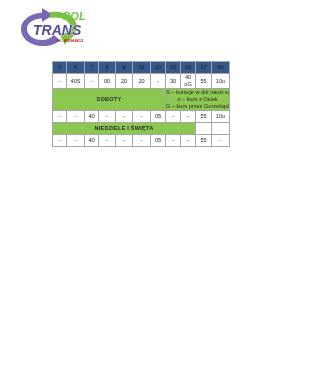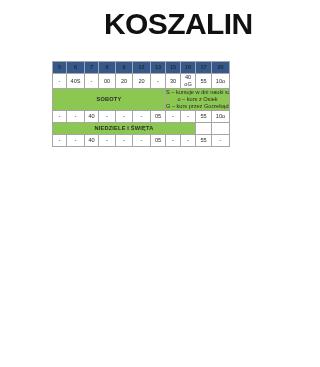--- a/index.html
+++ b/index.html
@@ -129,22 +129,40 @@
   .legend-line {
     display: block;
     white-space: nowrap;
   }
 </style>
 </head>
 <body>
 
 <div id="header-area">
 
-
-  <div id="page-title">KOSZALIN</div>
+  <div id="logo-block">
+    <svg id="logo-svg" width="86" height="44" viewBox="0 0 86 44">
+
+      <path d="M31 7 C16 5, 4 13, 4 23 C4 32, 13 40, 26 40 C33 40, 39 38, 43 34
+               L37 29 C34 32, 30 34, 25 34 C16 34, 10 29, 10 23 C10 16, 19 11, 30 13 Z" fill="#7b68b5"></path>
+
+      <path d="M25 2 L36 9 L25 16 Z" fill="#7b68b5"></path>
+
+      <path d="M33 6 C48 4, 60 11, 60 21 C60 27, 56 32, 50 35
+               L46 29 C50 27, 53 24, 53 21 C53 14, 44 10, 33 12 Z" fill="#7ac143"></path>
+
+      <path d="M42 27 L54 27 L48 39 Z" fill="#7ac143"></path>
+
+      <text x="46" y="14" font-family="Liberation Sans, sans-serif" font-size="11" font-weight="bold" font-style="italic" fill="#7ac143">POL</text>
+
+      <text x="16" y="29" font-family="Liberation Sans, sans-serif" font-size="14" font-weight="bold" font-style="italic" fill="#5b4b9c" stroke="#ffffff" stroke-width="0.7" paint-order="stroke">TRANS</text>
+    </svg>
+    <div id="logo-phone">tel. 600966612</div>
+  </div>
+
 </div>
 
 <div id="timetable-wrap">
   <table id="timetable">
     <colgroup>
       <col style="width:14px">
         <col style="width:18px">
         <col style="width:14px">
       <col style="width:17px">
         <col style="width:17px">

